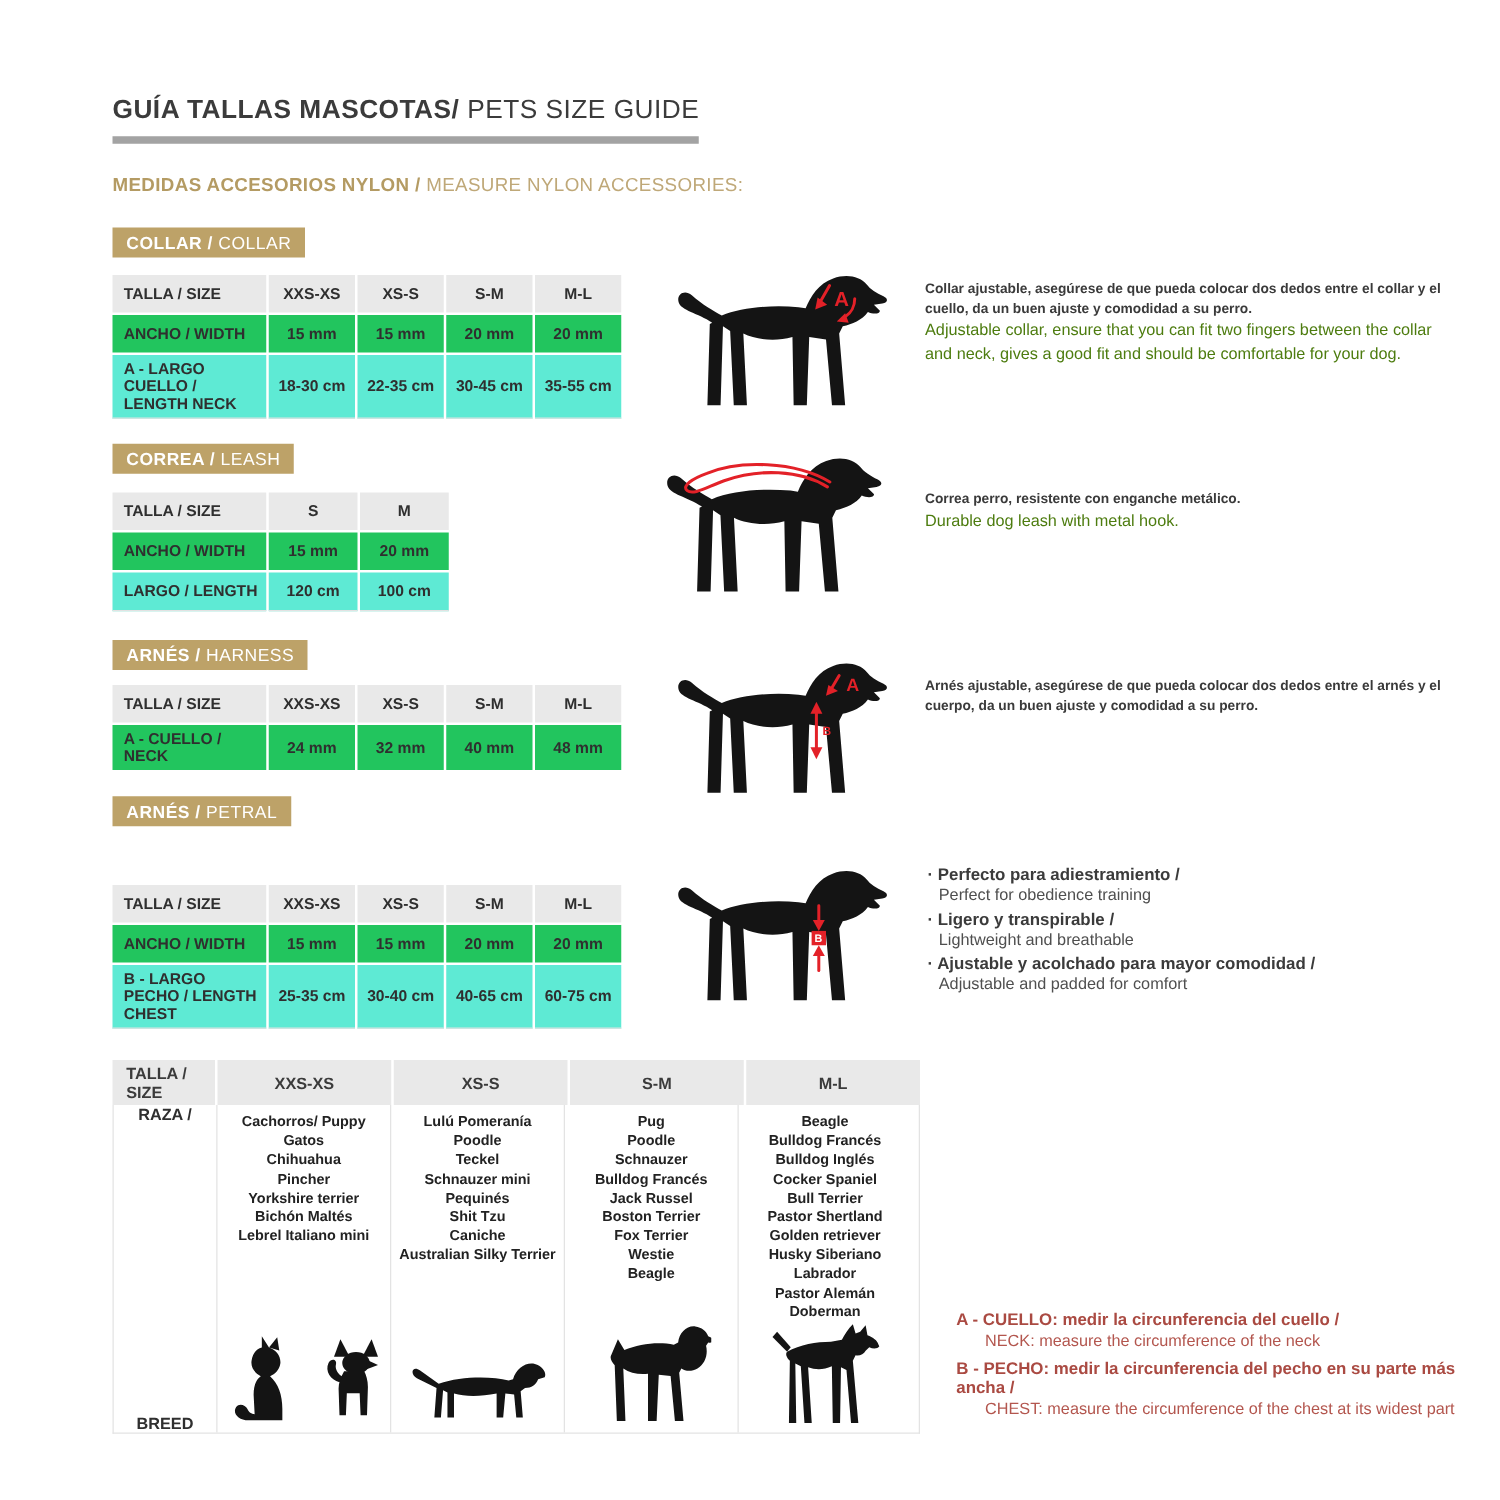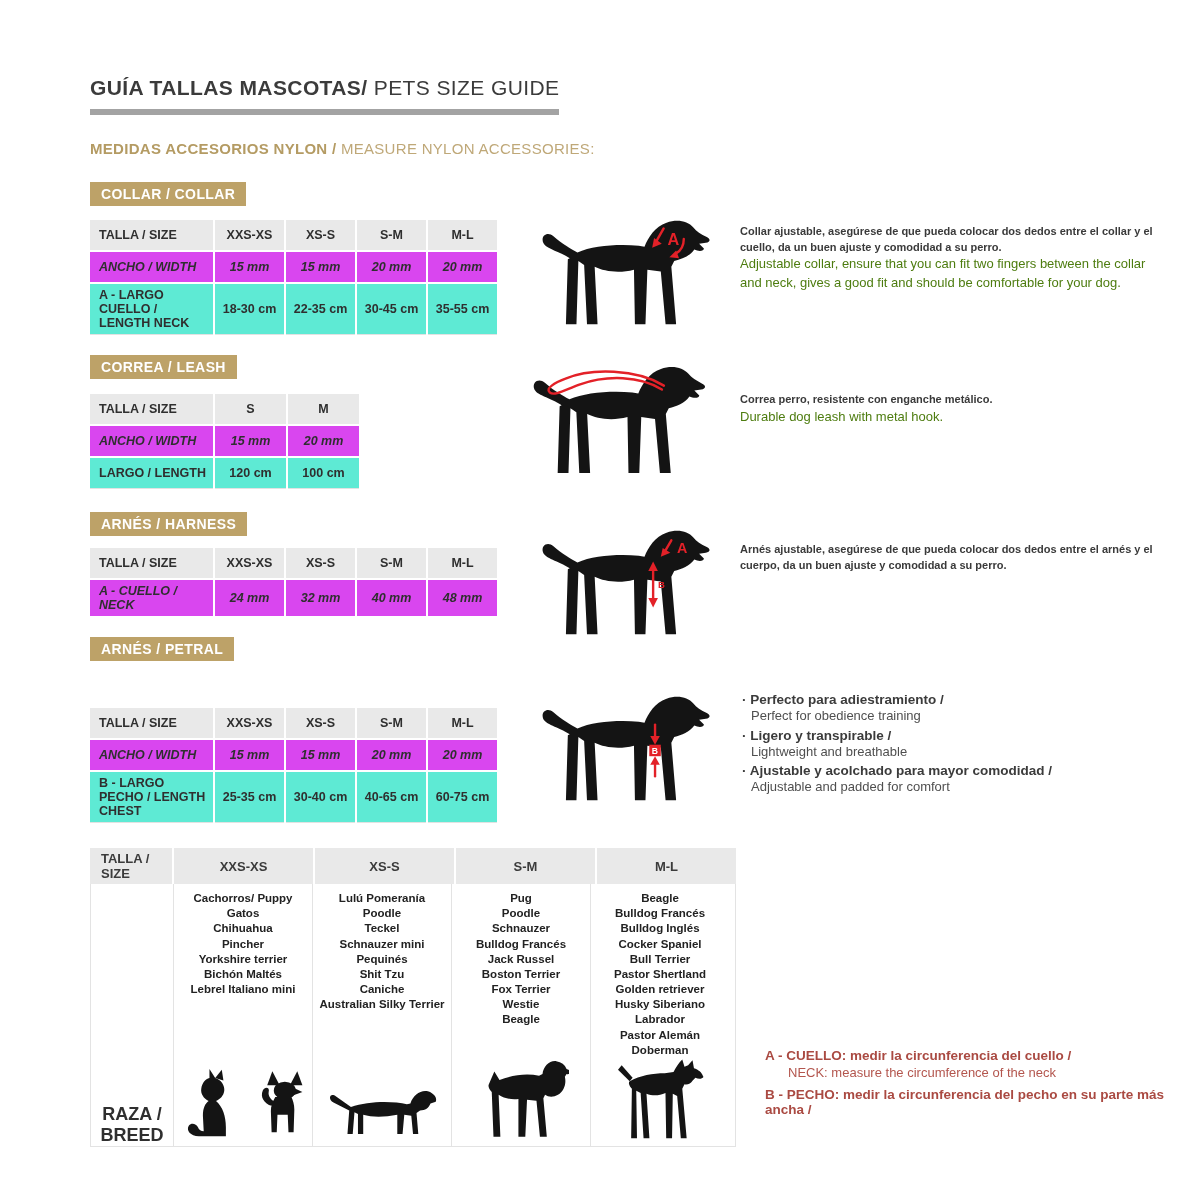--- a/index.html
+++ b/index.html
@@ -10,29 +10,29 @@
   
   .title{left:90px;top:76px;font-size:21px;font-weight:700;letter-spacing:.4px;
          border-bottom:6px solid #a3a3a3;padding-bottom:9px;display:inline-block;}
   .title .lt{font-weight:400;}
   .subtitle{left:90px;top:140px;font-size:15px;font-weight:700;color:#b49b63;letter-spacing:.3px;}
   .subtitle .lt{font-weight:400;color:#bfa878;}
 
   
   .badge{background:#bda268;color:#fff;font-size:14px;font-weight:700;
          padding:4px 11px;display:inline-block;letter-spacing:.4px;}
-  .badge .lt{font-weight:700;}
+  .badge .lt{font-weight:400;}
 
   
   .size-table{border-collapse:separate;border-spacing:2px;font-size:12.5px;font-weight:700;
               color:#2f2f2f;table-layout:fixed;}
   .size-table td{padding:4px 3px;text-align:center;vertical-align:middle;height:22px;}
   .size-table td.lbl{text-align:left;padding-left:9px;}
   .r-head td{background:#e9e9e9;}
-  .r-mid td{background:#d946ef;font-style:italic;}
+  .r-mid td{background:#22c55e;}
   .r-wht td{background:#5eead4;border-bottom:1px solid #e2e2e2;}
 
   
   .desc{width:424px;line-height:1.42;}
   .desc .es{font-weight:700;font-size:11px;color:#3a3a3a;margin:0;}
   .desc .en{font-weight:400;font-size:13px;color:#4d7c0f;margin:0;}
 
   .bullets{list-style:none;margin:0;padding:0;width:440px;}
   .bullets li{margin-bottom:3px;}
   .bullets .es{font-weight:700;font-size:13.5px;display:block;}
@@ -46,22 +46,22 @@
   .mk-text{fill:#e32128;font-weight:700;font-family:"Liberation Sans",sans-serif;}
   .sil{fill:#141414;}
 
   
   .breed-table{left:90px;top:848px;width:646px;}
   .bt-header{display:flex;gap:2px;font-size:13px;font-weight:700;}
   .bt-header .cell{background:#e9e9e9;height:36px;display:flex;align-items:center;justify-content:center;}
   .bt-header .cell.first{width:82px;justify-content:flex-start;padding-left:11px;box-sizing:border-box;}
   .bt-header .cell.col{width:139px;}
   .bt-body{display:flex;border:1px solid #e3e3e3;border-top:none;min-height:251px;box-sizing:border-box;}
-  .bt-label{width:82px;display:flex;flex-direction:column;justify-content:flex-end;align-items:center;
-            font-weight:700;font-size:18px;color:#2f2f2f;}
+  .bt-label{width:82px;display:flex;flex-direction:column;justify-content:space-between;align-items:center;
+            font-weight:700;font-size:13px;color:#2f2f2f;}
   .bt-col{width:139px;border-left:1px solid #e3e3e3;display:flex;flex-direction:column;
           justify-content:space-between;align-items:center;padding-top:7px;box-sizing:border-box;}
   .breed-list{font-size:11.5px;font-weight:700;line-height:1.32;text-align:center;color:#222;}
   .sil-wrap{display:flex;align-items:flex-end;justify-content:center;gap:7px;padding-bottom:4px;}
 
   
   .notes{left:765px;top:1048px;width:430px;color:#aa4a42;}
   .note .n-es{font-weight:700;font-size:13.5px;margin:0 0 2px 0;}
   .note .n-en{font-weight:400;font-size:13px;margin:0 0 7px 0;padding-left:23px;color:#b3564e;}
 </style>
@@ -382,16 +382,17 @@
     </div>
   </div>
 
   <div class="abs notes">
     <div class="note">
       <p class="n-es">A - CUELLO: medir la circunferencia del cuello /</p>
       <p class="n-en">NECK: measure the circumference of the neck</p>
     </div>
     <div class="note">
       <p class="n-es">B - PECHO: medir la circunferencia del pecho en su parte más ancha /</p>
+      <p class="n-en">CHEST: measure the circumference of the chest at its widest part</p>
     </div>
   </div>
 
 </div>
 
 </body></html>

